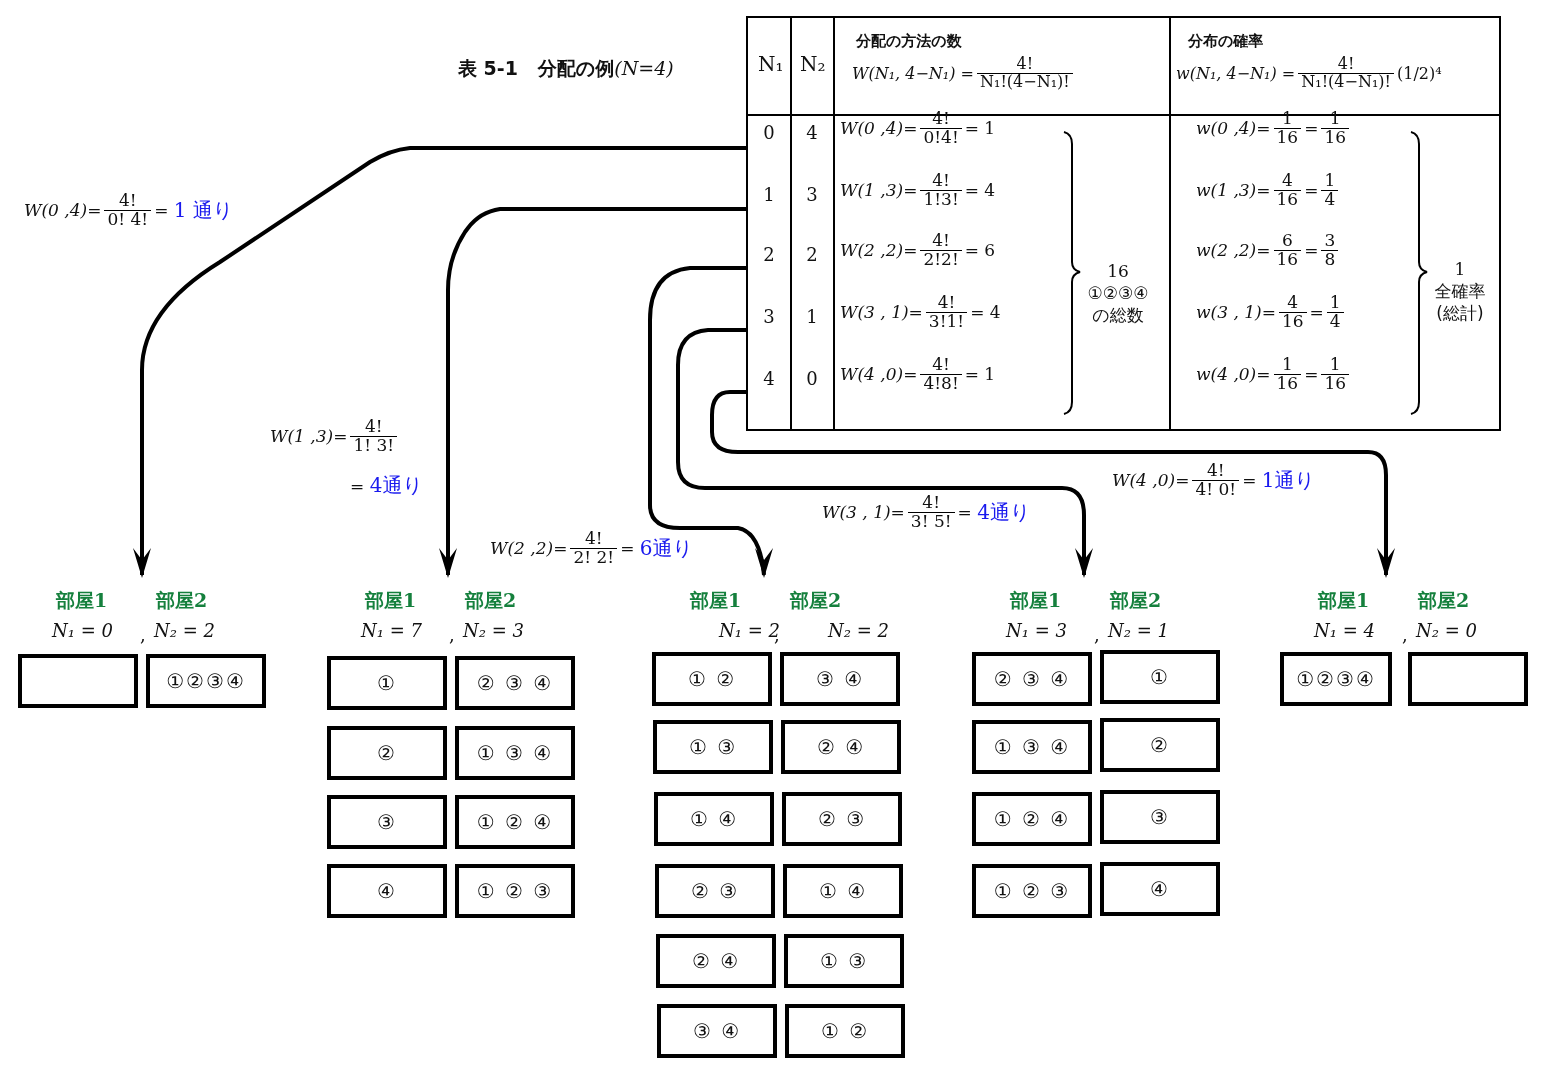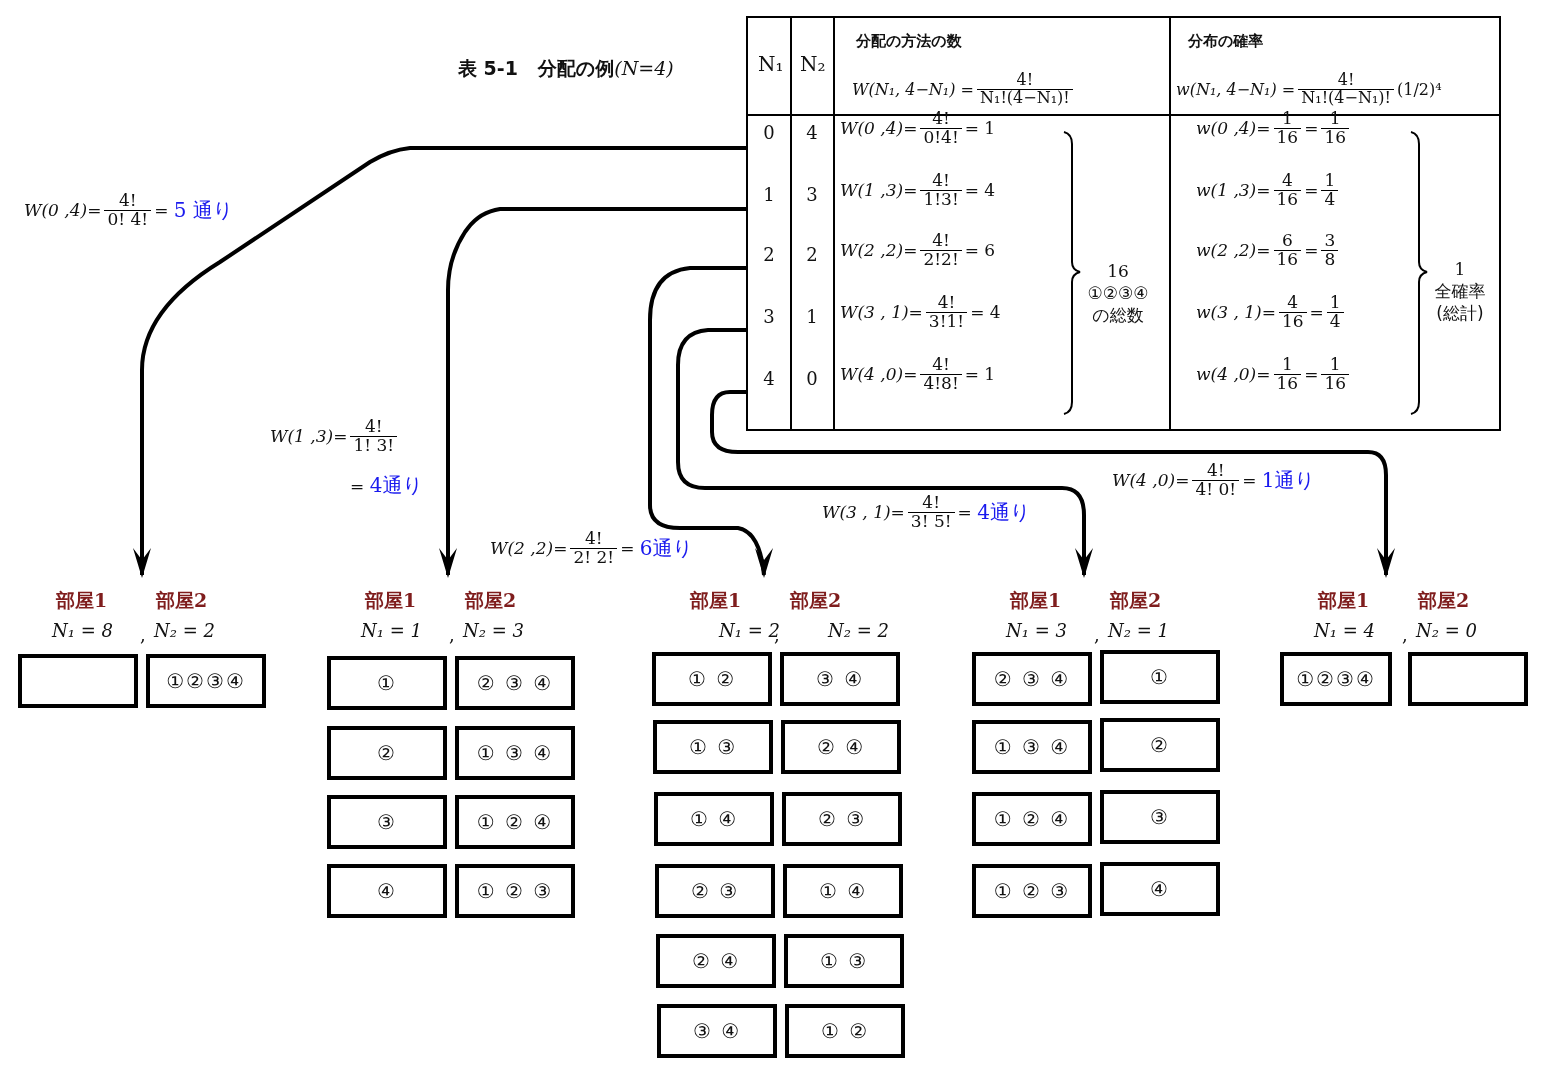--- a/index.html
+++ b/index.html
@@ -10,31 +10,31 @@
   .caption { left:458px; top:56px; font-size:19px; font-weight:bold; white-space:nowrap;
              font-family:"DejaVu Sans", sans-serif; }
   .caption i { font-family:"DejaVu Serif", serif; font-weight:normal; }
 
   
   .tbl { position:absolute; left:746px; top:16px; width:755px; height:415px; border:2px solid #000; box-sizing:border-box; }
   .vline { position:absolute; top:0; bottom:0; width:2px; background:#000; }
   .hline { position:absolute; left:0; right:0; height:2px; background:#000; top:96px; }
   .hdr-n { position:absolute; top:34px; font-size:20px; }
   .hdr-title { position:absolute; font-size:15px; font-weight:bold; font-family:"DejaVu Sans", sans-serif; }
-  .formula { position:absolute; font-size:16px; white-space:nowrap; display:flex; align-items:center;margin-top:16px; }
+  .formula { position:absolute; font-size:16px; white-space:nowrap; display:flex; align-items:center; }
   .frac { display:inline-flex; flex-direction:column; align-items:center; vertical-align:middle; margin:0 3px; line-height:1.05; }
   .frac .num { padding:0 3px; }
   .frac .den { border-top:1.5px solid #000; padding:0 3px; }
   .cell-num { position:absolute; font-size:18px; width:40px; text-align:center; }
   .row-formula { position:absolute; font-size:17px; white-space:nowrap; display:flex; align-items:center; }
   .brace-label { position:absolute; font-size:17px; font-family:"DejaVu Sans", sans-serif; text-align:center; line-height:1.3; }
 
   .w-label { position:absolute; font-size:17px; white-space:nowrap; display:flex; align-items:center; }
   .blue { color:#1a1aee; font-size:20px; }
-  .room-title { position:absolute; font-size:19px; font-weight:bold; color:#7f1d1d; white-space:nowrap;
+  .room-title { position:absolute; font-size:19px; font-weight:bold; color:#15803d; white-space:nowrap;
                 font-family:"DejaVu Serif", serif; }
   .n-line { position:absolute; font-size:18px; white-space:nowrap; font-style:italic; }
   .box { position:absolute; width:116px; height:48px; border:4px solid #000; box-sizing:border-box;
          display:flex; align-items:center; justify-content:center; font-size:20px; letter-spacing:2px; background:#fff; }
 </style>
 </head>
 <body>
 
 <div class="abs caption">
   <span>表 5-1</span>&nbsp;&nbsp;
@@ -215,21 +215,21 @@
   </g>
 </svg>
 
 <div id="annotations">
         <div class="w-label" style="left:24px; top:192px">
           <span style="font-style:italic">W(0 ,4)=</span>
           <span class="frac">
             <span class="num">4!</span>
             <span class="den">0! 4!</span>
           </span>
-          <span>=</span>&nbsp;<span class="blue">5 通り</span>
+          <span>=</span>&nbsp;<span class="blue">1 通り</span>
         </div>
         <div class="w-label" style="left:270px; top:418px">
           <span style="font-style:italic">W(1 ,3)=</span>
           <span class="frac">
             <span class="num">4!</span>
             <span class="den">1! 3!</span>
           </span>
         </div>
         <div class="w-label" style="left:350px; top:472px">
           <span>=</span>&nbsp;<span class="blue">4通り</span>
@@ -256,30 +256,30 @@
             <span class="num">4!</span>
             <span class="den">4! 0!</span>
           </span>
           <span>=</span>&nbsp;<span class="blue">1通り</span>
         </div>
   </div>
 
 <div id="groups">
       <div class="room-title" style="left:56px; top:588px">部屋1</div>
       <div class="room-title" style="left:156px; top:588px">部屋2</div>
-      <div class="n-line" style="left:52px; top:620px">N₁ = 8</div>
+      <div class="n-line" style="left:52px; top:620px">N₁ = 0</div>
       <div class="n-line" style="left:154px; top:620px">N₂ = 2</div>
       <div class="n-line" style="left:140px; top:624px; font-style:normal">,</div>
 
         <div class="box" style="left:18px; top:654px; width:120px; height:54px"></div>
         <div class="box" style="left:146px; top:654px; width:120px; height:54px">①②③④</div>
 
       <div class="room-title" style="left:365px; top:588px">部屋1</div>
       <div class="room-title" style="left:465px; top:588px">部屋2</div>
-      <div class="n-line" style="left:361px; top:620px">N₁ = 1</div>
+      <div class="n-line" style="left:361px; top:620px">N₁ = 7</div>
       <div class="n-line" style="left:463px; top:620px">N₂ = 3</div>
       <div class="n-line" style="left:449px; top:624px; font-style:normal">,</div>
 
         <div class="box" style="left:327px; top:656px; width:120px; height:54px">①</div>
         <div class="box" style="left:455px; top:656px; width:120px; height:54px">② ③ ④</div>
 
         <div class="box" style="left:327px; top:726px; width:120px; height:54px">②</div>
         <div class="box" style="left:455px; top:726px; width:120px; height:54px">① ③ ④</div>
 
         <div class="box" style="left:327px; top:795px; width:120px; height:54px">③</div>

